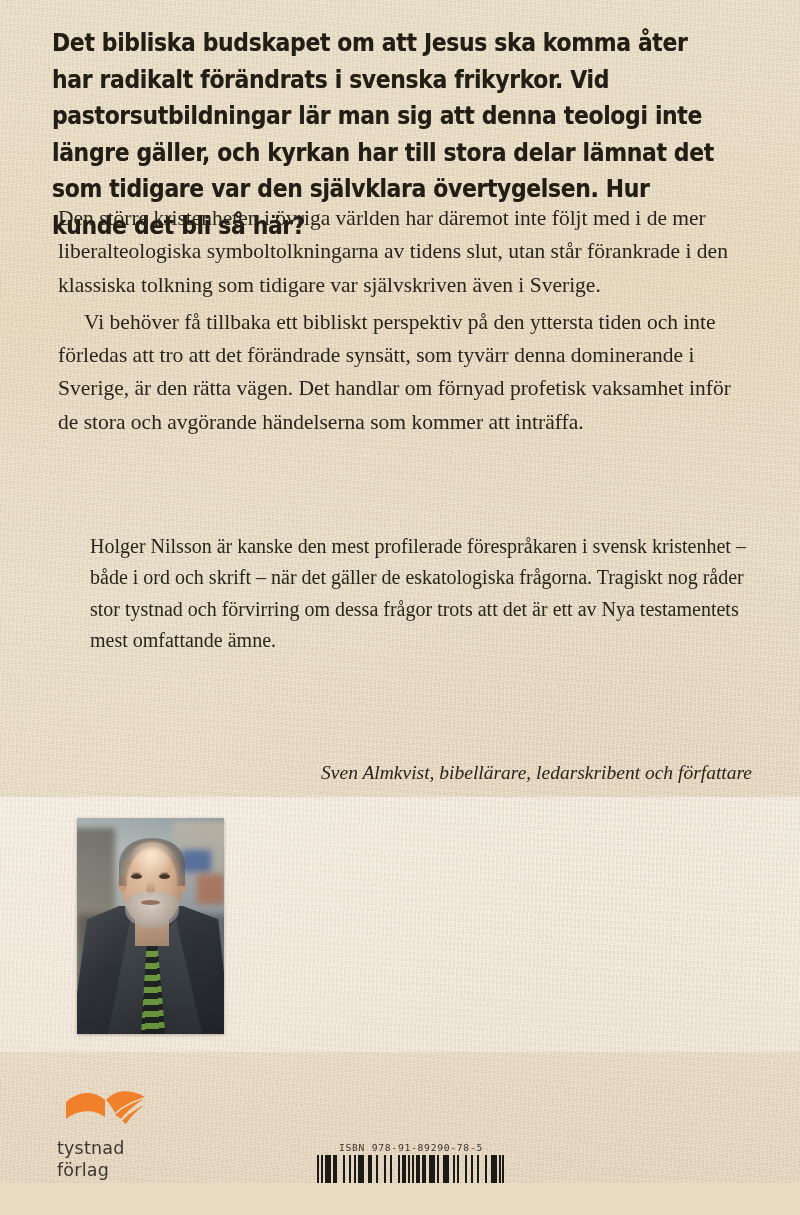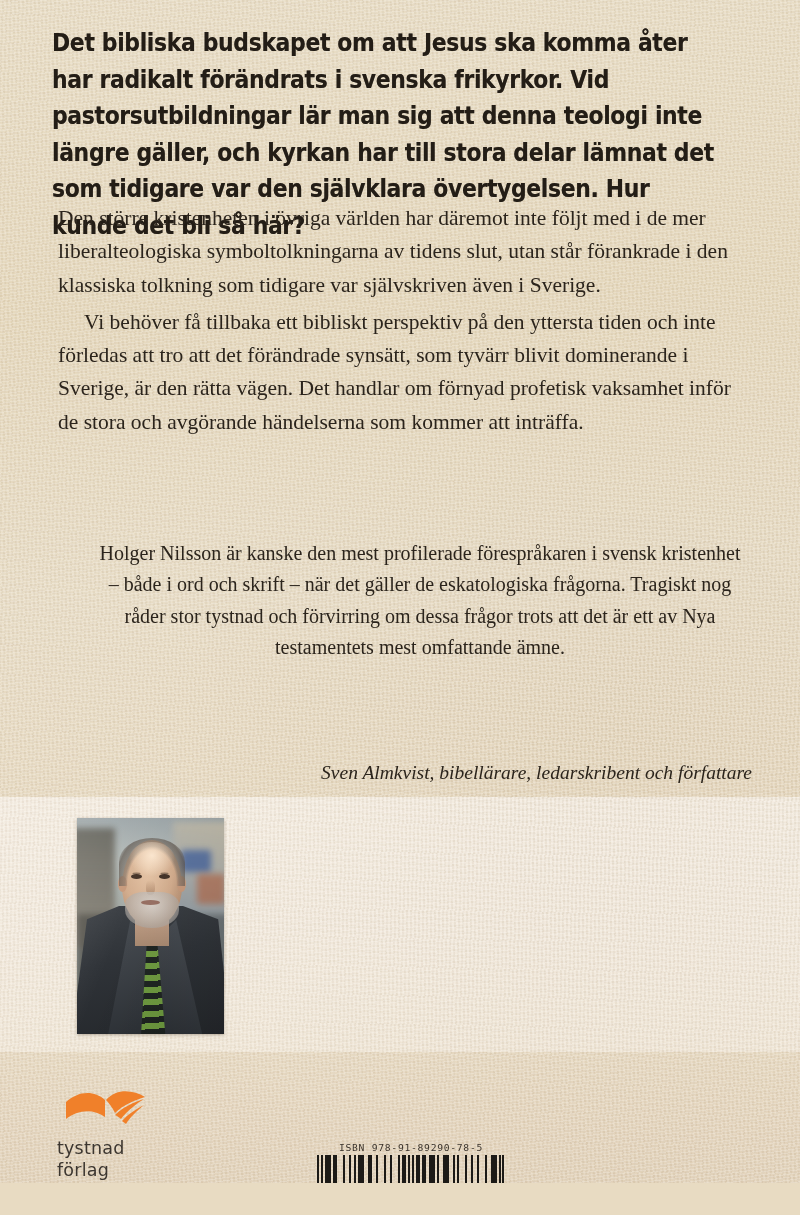--- a/index.html
+++ b/index.html
@@ -90,21 +90,21 @@
 
   #pullquote {
     position: absolute;
     left: 88px;
     top: 529px;
     width: 664px;
     font-size: 20px;
     line-height: 31.4px;
     color: #2b241c;
   }
-  #pullquote p { margin: 9px; text-align: center; }
+  #pullquote p { margin: 2px; }
   #pullquote p + p { text-indent: 26px; }
 
   #attribution {
     position: absolute;
     left: 88px;
     top: 760px;
     width: 664px;
     text-align: right;
     font-style: italic;
     font-size: 19.5px;
@@ -310,21 +310,21 @@
   <div class="band" id="band-top"></div>
   <div class="band" id="band-middle"></div>
   <div class="band" id="band-bottom"></div>
   <div class="grain"></div>
   <div class="grain2"></div>
 
   <div id="headline">Det bibliska budskapet om att Jesus ska komma åter har radikalt förändrats i svenska frikyrkor. Vid pastorsutbildningar lär man sig att denna teologi inte längre gäller, och kyrkan har till stora delar lämnat det som tidigare var den självklara övertygelsen. Hur kunde det bli så här?</div>
 
   <div id="intro">
     <p>Den större kristenheten i övriga världen har däremot inte följt med i de mer liberalteologiska symboltolkningarna av tidens slut, utan står förankrade i den klassiska tolkning som tidigare var självskriven även i Sverige.</p>
-    <p>Vi behöver få tillbaka ett bibliskt perspektiv på den yttersta tiden och inte förledas att tro att det förändrade synsätt, som tyvärr blivit dominerande i Sverige, är den rätta vägen. Det handlar om förnyad profetisk vaksamhet inför de stora och avgörande händelserna som kommer att inträffa.</p>
+    <p>Vi behöver få tillbaka ett bibliskt perspektiv på den yttersta tiden och inte förledas att tro att det förändrade synsätt, som tyvärr denna dominerande i Sverige, är den rätta vägen. Det handlar om förnyad profetisk vaksamhet inför de stora och avgörande händelserna som kommer att inträffa.</p>
   </div>
 
   <div id="pullquote">
     <p>Holger Nilsson är kanske den mest profilerade förespråkaren i svensk kristenhet – både i ord och skrift – när det gäller de eskatologiska frågorna. Tragiskt nog råder stor tystnad och förvirring om dessa frågor trots att det är ett av Nya testamentets mest omfattande ämne.</p>
   </div>
 
   <div id="attribution">Sven Almkvist, bibellärare, ledarskribent och författare</div>
 
   <div id="photo-frame">
     <div id="photo-canvas">

